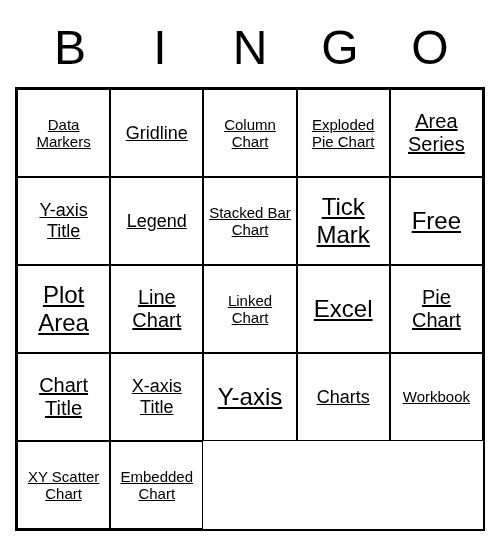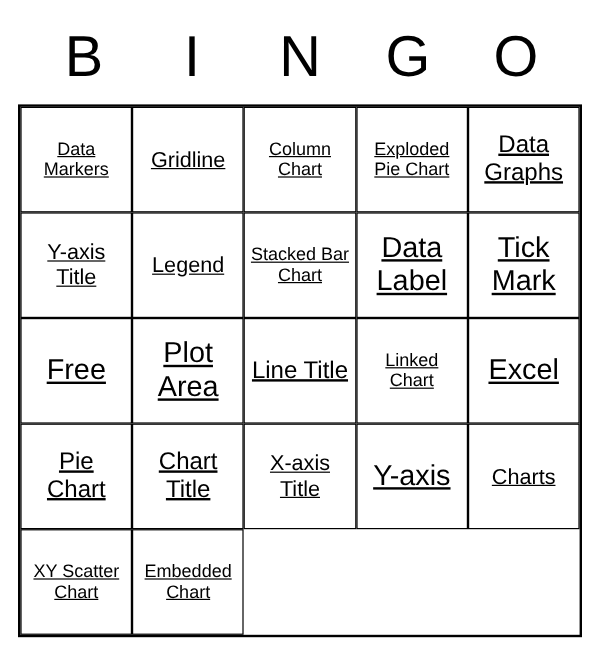--- a/index.html
+++ b/index.html
@@ -67,32 +67,32 @@
     <div class="header-letter">I</div>
     <div class="header-letter">N</div>
     <div class="header-letter">G</div>
     <div class="header-letter">O</div>
   </div>
   <div class="bingo-grid">
   <div class="bingo-cell small">Data Markers</div>
       <div class="bingo-cell">Gridline</div>
       <div class="bingo-cell small">Column Chart</div>
       <div class="bingo-cell small">Exploded Pie Chart</div>
-      <div class="bingo-cell medium">Data Graphs</div>
+      <div class="bingo-cell medium">Area Series</div>
       <div class="bingo-cell">Y-axis Title</div>
       <div class="bingo-cell">Legend</div>
       <div class="bingo-cell small">Stacked Bar Chart</div>
-      <div class="bingo-cell large">Data Label</div>
       <div class="bingo-cell large">Tick Mark</div>
       <div class="bingo-cell large">Free</div>
       <div class="bingo-cell large">Plot Area</div>
-      <div class="bingo-cell medium">Line Title</div>
+      <div class="bingo-cell medium">Line Chart</div>
       <div class="bingo-cell small">Linked Chart</div>
       <div class="bingo-cell large">Excel</div>
       <div class="bingo-cell medium">Pie Chart</div>
       <div class="bingo-cell medium">Chart Title</div>
       <div class="bingo-cell">X-axis Title</div>
       <div class="bingo-cell large">Y-axis</div>
       <div class="bingo-cell">Charts</div>
+      <div class="bingo-cell small">Workbook</div>
       <div class="bingo-cell small">XY Scatter Chart</div>
       <div class="bingo-cell small">Embedded Chart</div>
     </div>
 </div>
 
 </body></html>

